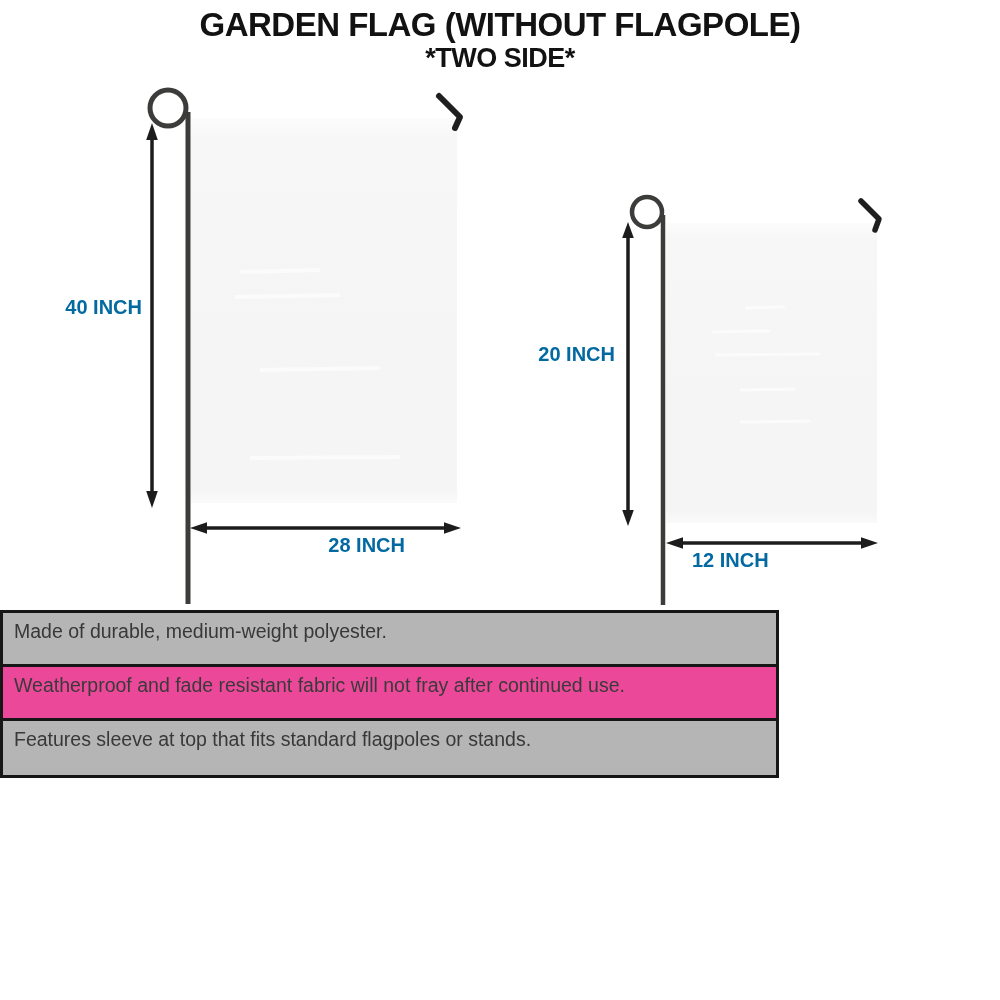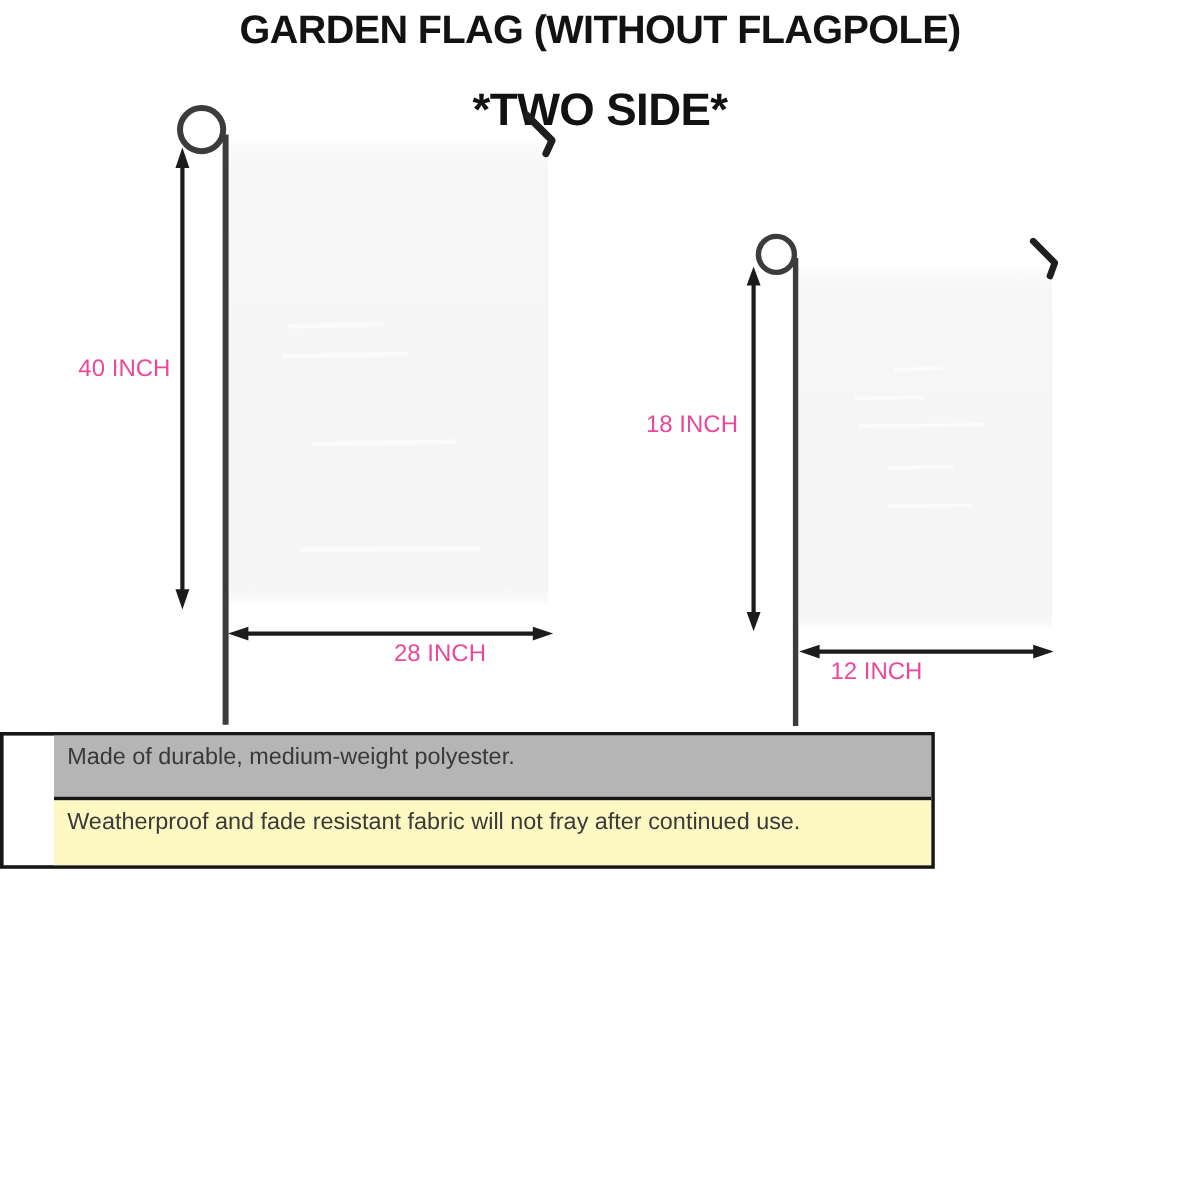--- a/index.html
+++ b/index.html
@@ -20,61 +20,59 @@
     text-align: center;
     color: #121212;
   }
   .title-line1 {
     font-size: 33px;
     font-weight: bold;
     letter-spacing: -0.5px;
     line-height: 1.15;
   }
   .title-line2 {
-    font-size: 38px;
+    font-size: 27px;
     font-weight: bold;
     letter-spacing: -0.5px;
     line-height: 1.1;
-    margin-top: 28px;
   }
   
   #diagram-svg {
     position: absolute;
     top: 0; left: 0;
     width: 1000px;
     height: 1000px;
   }
   
   .dim-label {
     position: absolute;
-    font-weight: normal;
+    font-weight: bold;
     font-size: 20px;
-    color: #ec4899;
+    color: #0369a1;
     white-space: nowrap;
   }
   #label-40 { top: 296px; left: 40px;  width: 102px; text-align: right; }
   #label-28 { top: 534px; left: 245px; width: 160px; text-align: right; }
   #label-18 { top: 343px; left: 515px; width: 100px; text-align: right; }
   #label-12 { top: 549px; left: 692px; width: 160px; }
   
   .feature-table {
     position: absolute;
     top: 610px; left: 0;
     width: 779px;
     border: 3px solid #161616;
     background: #ffffff;
-    padding-left: 42px;
   }
   .feature-row {
     height: 54px;
     border-bottom: 3px solid #161616;
     padding: 6px 12px 0 11px;
     font-size: 19.5px;
     color: #3a3a3a;
-    background: #fef9c3;
+    background: #ec4899;
     line-height: 1.3;
   }
   .feature-row:last-child { border-bottom: none; }
   .feature-row.shaded { background: #b5b5b5; color: #383838; }
 </style>
 </head>
 <body>
 
 <div id="stage">
 
@@ -151,21 +149,22 @@
       <g fill="#1c1c1c">
         <line x1="679" y1="543" x2="865" y2="543" stroke="#1c1c1c" stroke-width="3.5"></line>
         <polygon points="666,543 683,537.2 683,548.8"></polygon>
         <polygon points="878,543 861,537.2 861,548.8"></polygon>
       </g>
     </g>
   </svg>
 
   <div class="dim-label" id="label-40">40 INCH</div>
   <div class="dim-label" id="label-28">28 INCH</div>
-  <div class="dim-label" id="label-18">18 INCH</div>
+  <div class="dim-label" id="label-18">20 INCH</div>
   <div class="dim-label" id="label-12">12 INCH</div>
 
   <div class="feature-table">
     <div class="feature-row shaded">Made of durable, medium-weight polyester.</div>
     <div class="feature-row">Weatherproof and fade resistant fabric will not fray after continued use.</div>
+    <div class="feature-row shaded">Features sleeve at top that fits standard flagpoles or stands.</div>
   </div>
 
 </div>
 
 </body></html>

